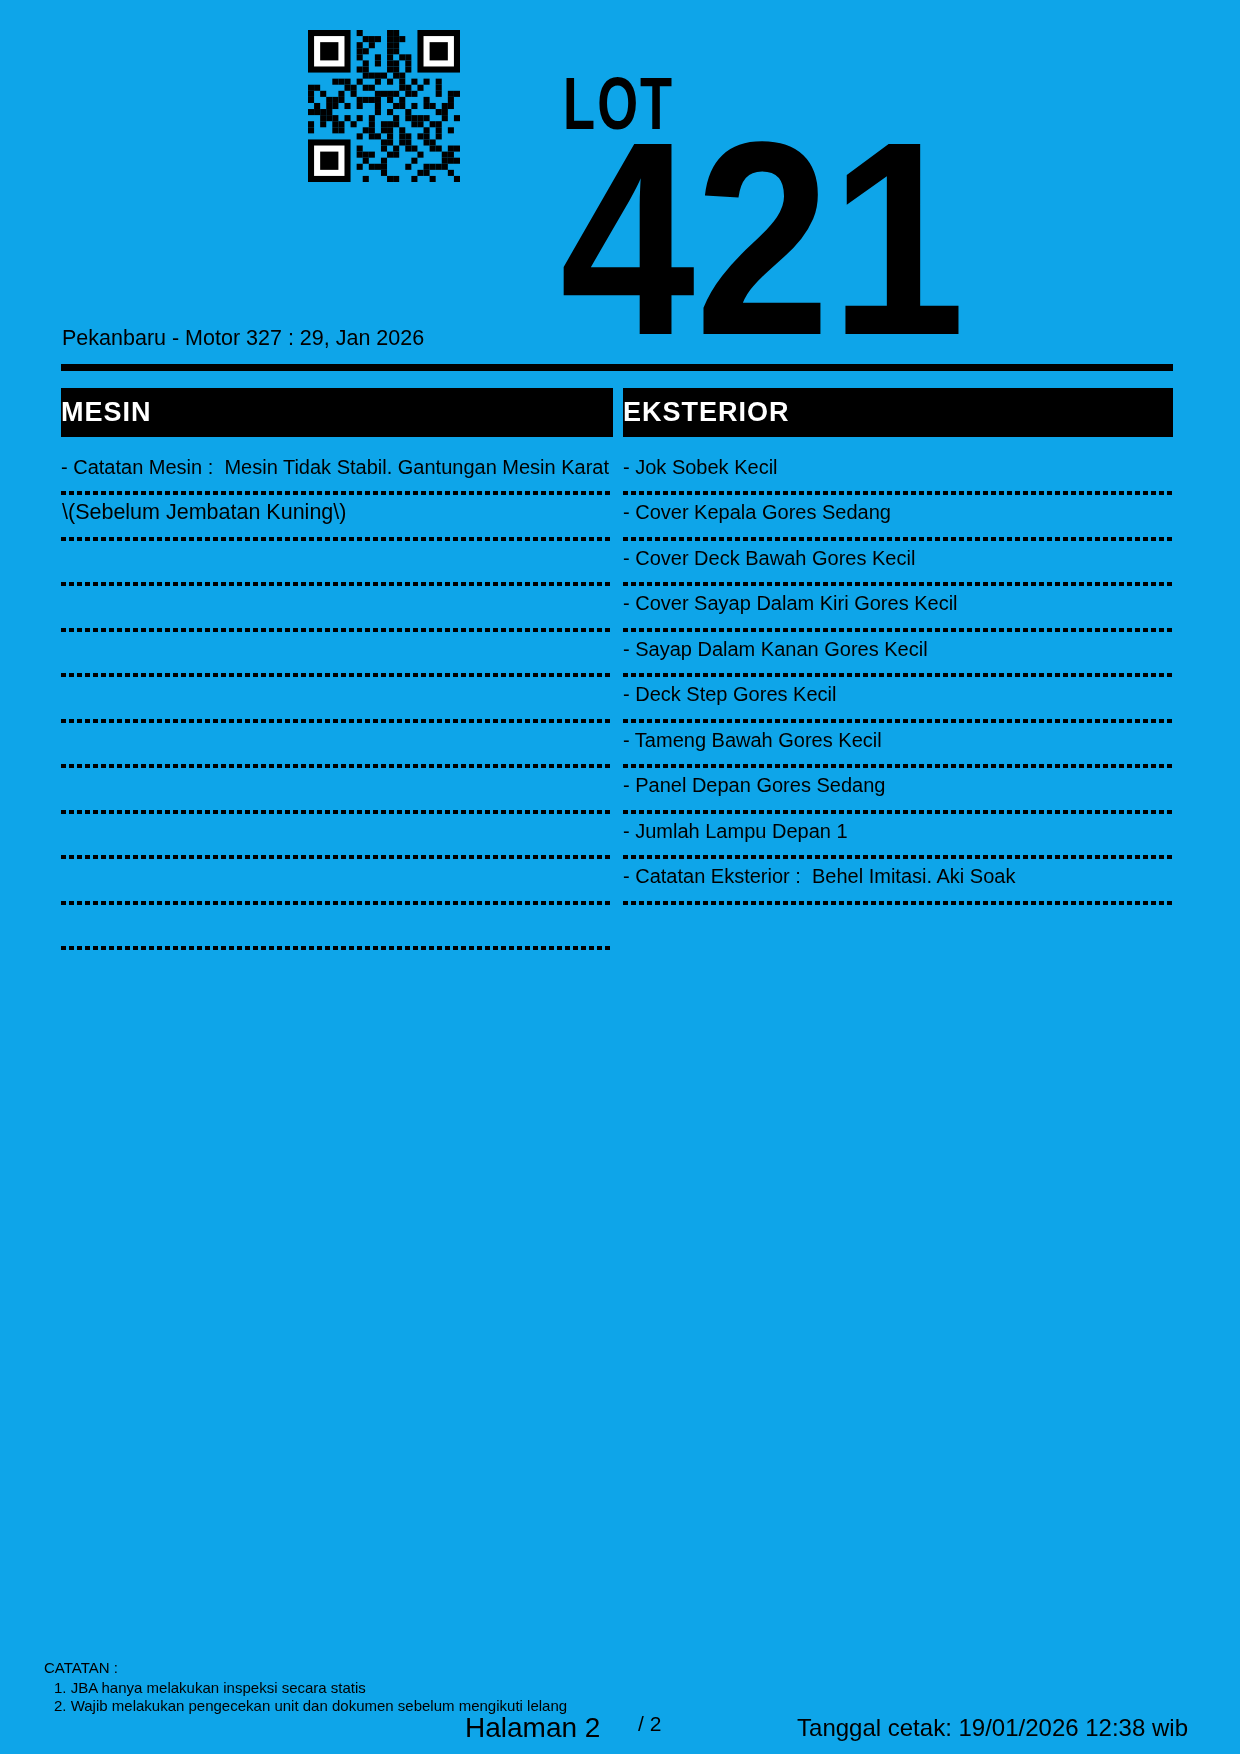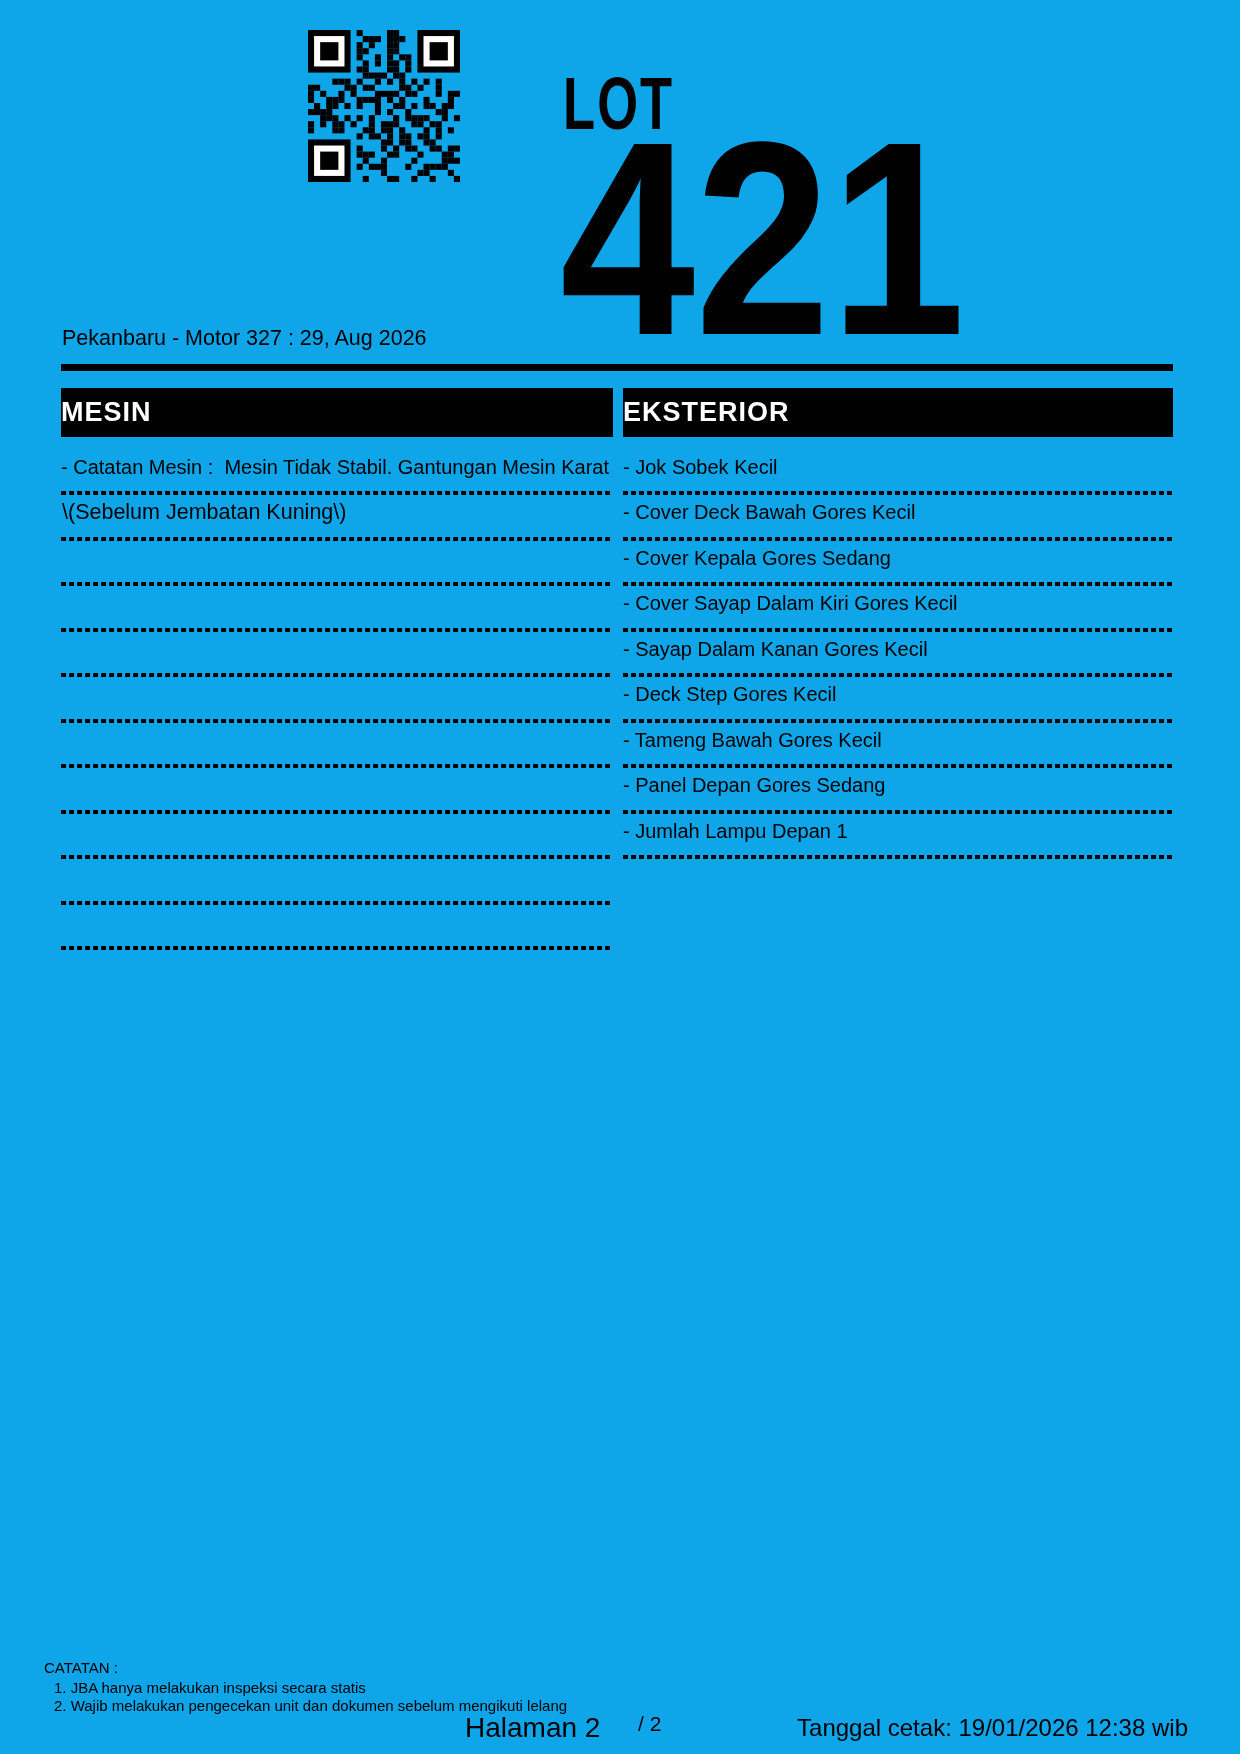--- a/index.html
+++ b/index.html
@@ -269,21 +269,21 @@
         <rect x="0" y="108" width="42" height="42" fill="#000"></rect>
         <rect x="6" y="114" width="30" height="30" fill="#fff"></rect>
         <rect x="12" y="120" width="18" height="18" fill="#000"></rect>
       </svg>
   </div>
 
   <div id="lot-label">LOT</div>
   <div id="lot-number">421</div>
 
   <div id="venue">
-    <div>Pekanbaru - Motor 327 : 29, Aug 2026</div>
+    <div>Pekanbaru - Motor 327 : 29, Jan 2026</div>
     <div>PEKANBARU - Jl. Riau Baru, Air Hitam , Pekanbaru</div>
     <div>\(Sebelum Jembatan Kuning\)</div>
   </div>
 
   <div id="double-rule"></div>
 
   <div class="col" id="col-left">
     <div class="col-header">MESIN</div>
     <div>
         <div class="row">
@@ -322,42 +322,45 @@
       </div>
   </div>
 
   <div class="col" id="col-right">
     <div class="col-header">EKSTERIOR</div>
     <div>
         <div class="row">
           <span class="row-text">- Jok Sobek Kecil</span>
         </div>
         <div class="row">
+          <span class="row-text">- Cover Kepala Gores Sedang</span>
+        </div>
+        <div class="row">
           <span class="row-text">- Cover Deck Bawah Gores Kecil</span>
         </div>
         <div class="row">
-          <span class="row-text">- Cover Kepala Gores Sedang</span>
-        </div>
-        <div class="row">
           <span class="row-text">- Cover Sayap Dalam Kiri Gores Kecil</span>
         </div>
         <div class="row">
           <span class="row-text">- Sayap Dalam Kanan Gores Kecil</span>
         </div>
         <div class="row">
           <span class="row-text">- Deck Step Gores Kecil</span>
         </div>
         <div class="row">
           <span class="row-text">- Tameng Bawah Gores Kecil</span>
         </div>
         <div class="row">
           <span class="row-text">- Panel Depan Gores Sedang</span>
         </div>
         <div class="row">
           <span class="row-text">- Jumlah Lampu Depan 1</span>
+        </div>
+        <div class="row">
+          <span class="row-text">- Catatan Eksterior :  Behel Imitasi. Aki Soak</span>
         </div>
       </div>
   </div>
 
   <div id="notes">
     <div class="note-title">CATATAN :</div>
     <div class="note-item">1. JBA hanya melakukan inspeksi secara statis</div>
     <div class="note-item">2. Wajib melakukan pengecekan unit dan dokumen sebelum mengikuti lelang</div>
   </div>
 

